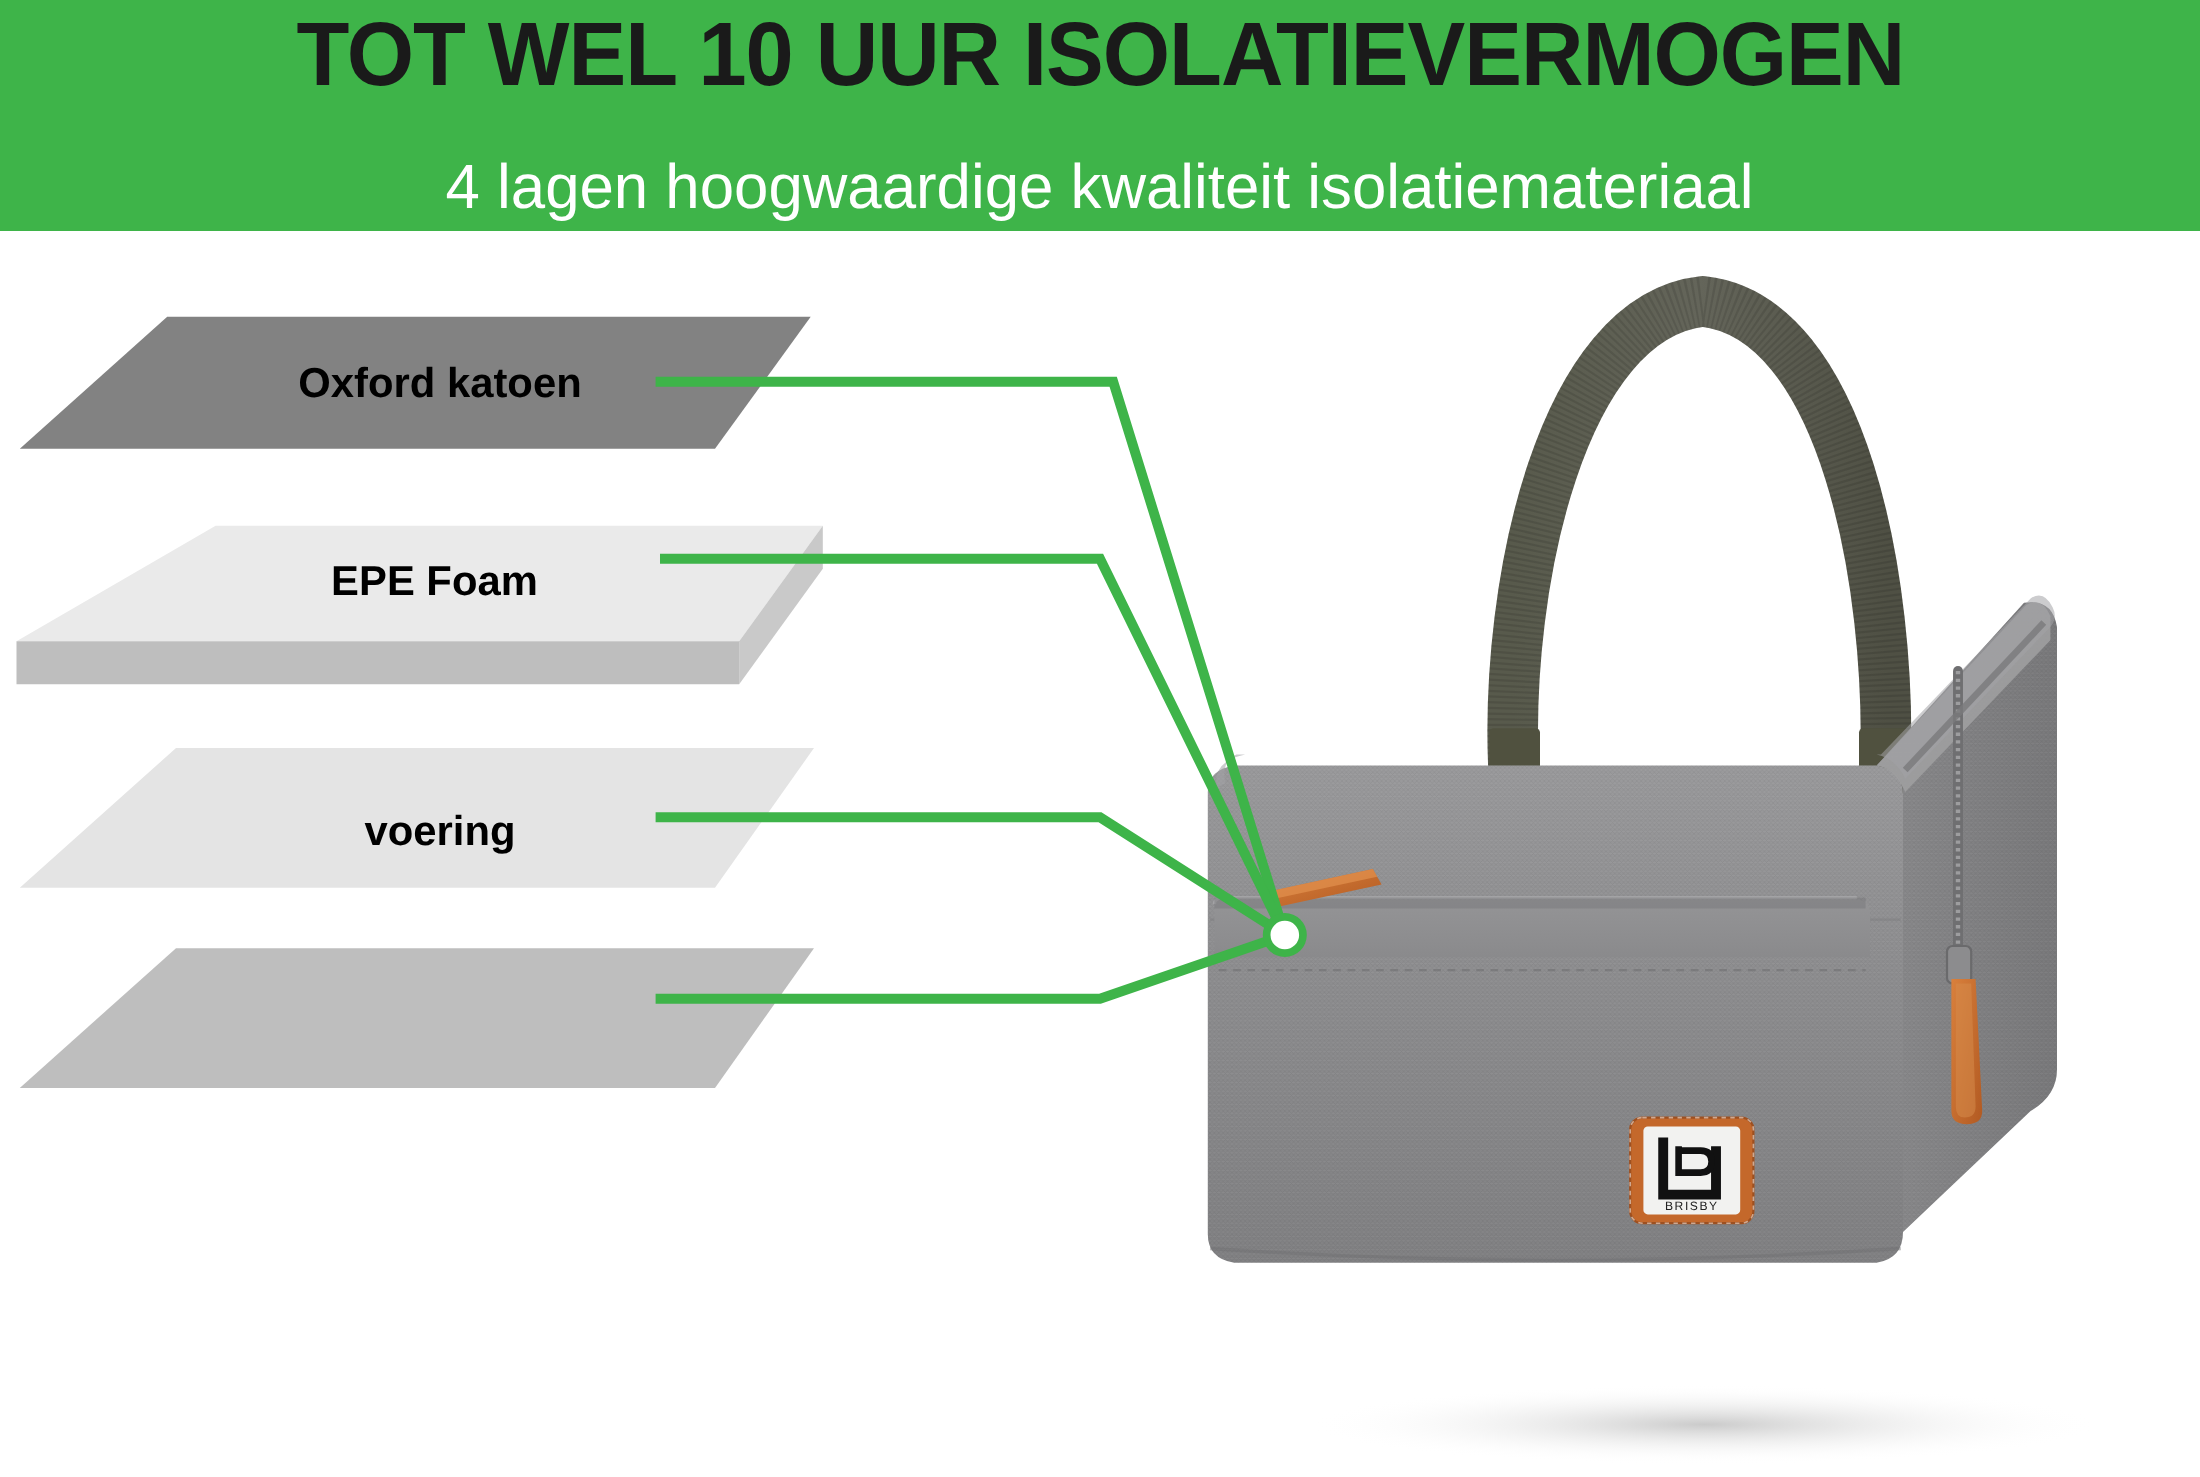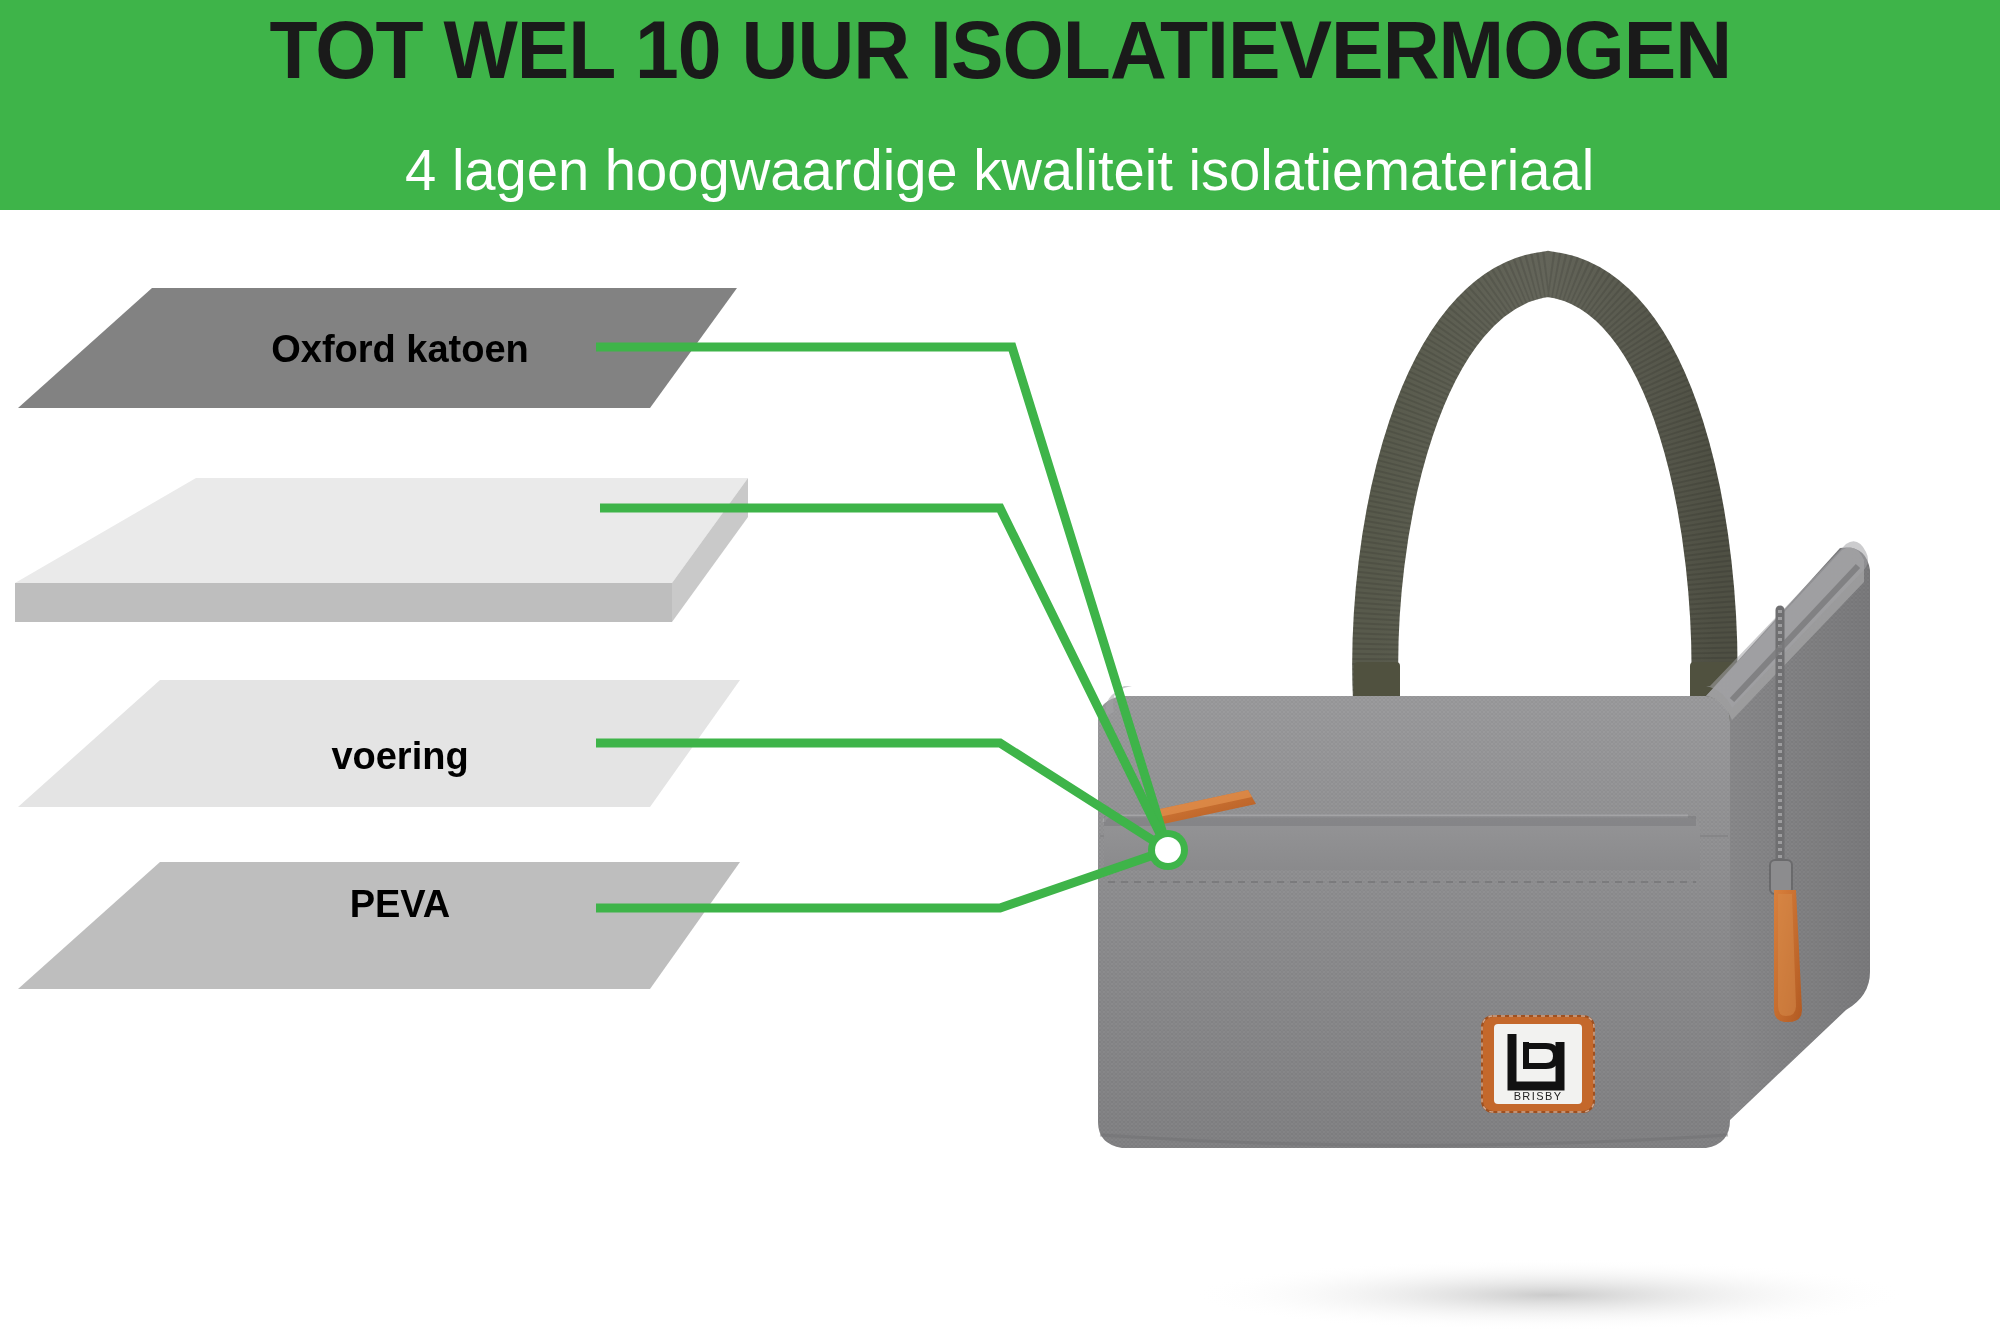--- a/index.html
+++ b/index.html
@@ -52,27 +52,27 @@
 
     <polygon points="15,373 672,373 672,412 15,412" fill="#BEBEBE"></polygon>
 
     <polygon points="160,470 740,470 650,597 18,597" fill="#E4E4E4"></polygon>
 
     <polygon points="160,652 740,652 650,779 18,779" fill="#BEBEBE"></polygon>
   </svg>
 
   <div class="layer-label" style="left:80px; top:330px; width:640px;">Oxford katoen</div>
 
+  <div class="layer-label" style="left:75px; top:510px; width:640px;">EPE Foam</div>
 
   <div class="layer-label" style="left:80px; top:698px; width:640px;">
     <br>
     <span>voering</span>
   </div>
 
-  <div class="layer-label" style="left:80px; top:885px; width:640px;">PEVA</div>
 
   <svg class="bag-wrap" viewBox="0 0 920 1113" width="920" height="1113">
     <defs>
       <linearGradient id="bodyFront" x1="0" y1="0" x2="0" y2="1">
         <stop offset="0%" stop-color="#9A9A9C"></stop>
         <stop offset="45%" stop-color="#8D8D8F"></stop>
         <stop offset="100%" stop-color="#818183"></stop>
       </linearGradient>
       <linearGradient id="bodySide" x1="0" y1="0" x2="1" y2="0">
         <stop offset="0%" stop-color="#8A8A8C"></stop>

